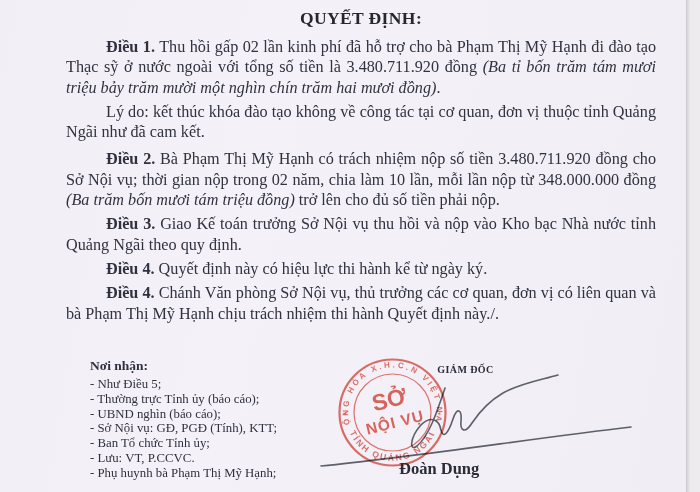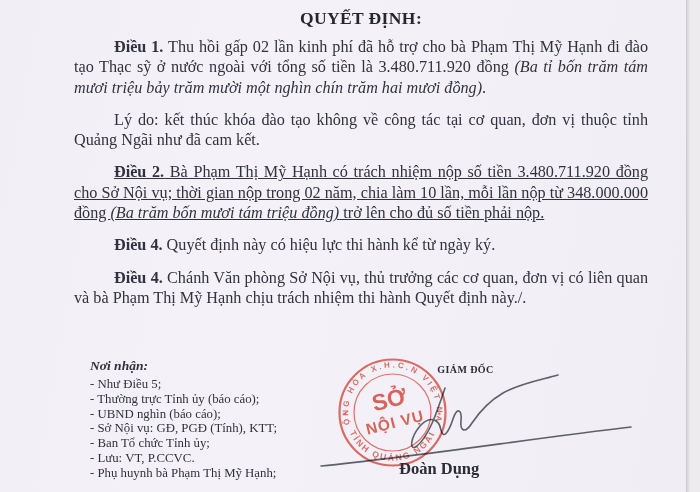--- a/index.html
+++ b/index.html
@@ -13,30 +13,30 @@
     position:absolute; top:0; right:0; width:13px; height:100%;
     background:linear-gradient(90deg,#d8d4d8 0%,#edebee 25%,#ecebed 100%);
     border-left:1px solid #cfccd1;
   }
   .doc { position:absolute; left:62px; top:7px; width:598px; }
   .doc-title {
     text-align:center; font-weight:bold; font-size:17.5px; line-height:22px;
     letter-spacing:.4px; color:#26262f; margin:0;
   }
   .para {
-    margin:12px; font-size:16.2px; line-height:20.3px; text-align:justify;
+    margin:4px; font-size:16.2px; line-height:20.3px; text-align:justify;
     text-indent:40px; color:#30323f;
   }
   .mt-first { margin-top:8px; }
-  .mt-art { margin-top:7px;text-decoration:underline; }
+  .mt-art { margin-top:7px; }
   .mt-sm { margin-top:4px; }
   .lead { font-weight:bold; }
   .amt { font-style:italic; }
   .recipients { position:absolute; left:90px; top:357px; font-size:12.8px; line-height:14.8px; color:#2f313d; }
-  .recipients-heading { font-weight:bold; font-style:italic; font-size:13.5px; line-height:18px; margin-bottom:2px; }
+  .recipients-heading { font-weight:bold; font-size:13.5px; line-height:18px; margin-bottom:2px; }
   .sign-title {
     position:absolute; left:403px; top:364px; width:125px; text-align:center;
     font-weight:bold; font-size:10px; letter-spacing:.4px; color:#2b2c37;
   }
   .sign-name {
     position:absolute; left:399px; top:459px; width:133px; text-align:left;
     font-weight:bold; font-size:16.5px; color:#2b2c37;
   }
   .stamp { position:absolute; left:337px; top:357px; width:111px; height:111px; mix-blend-mode:multiply; opacity:.92; }
   .sig-ink { position:absolute; left:315px; top:358px; width:330px; height:112px; mix-blend-mode:multiply; }
@@ -50,20 +50,21 @@
 
   <div class="doc">
     <h1 class="doc-title">QUYẾT ĐỊNH:</h1>
 
     <p class="para mt-first"><b class="lead">Điều 1.</b><span> Thu hồi gấp 02 lần kinh phí đã hỗ trợ cho bà Phạm Thị Mỹ Hạnh đi đào tạo Thạc sỹ ở nước ngoài với tổng số tiền là 3.480.711.920 đồng </span><i class="amt">(Ba tỉ bốn trăm tám mươi triệu bảy trăm mười một nghìn chín trăm hai mươi đồng)</i><span>.</span></p>
 
     <p class="para"><span>Lý do: kết thúc khóa đào tạo không về công tác tại cơ quan, đơn vị thuộc tỉnh Quảng Ngãi như đã cam kết.</span></p>
 
     <p class="para mt-art"><b class="lead">Điều 2.</b><span> Bà Phạm Thị Mỹ Hạnh có trách nhiệm nộp số tiền 3.480.711.920 đồng cho Sở Nội vụ; thời gian nộp trong 02 năm, chia làm 10 lần, mỗi lần nộp từ 348.000.000 đồng </span><i class="amt">(Ba trăm bốn mươi tám triệu đồng)</i><span> trở lên cho đủ số tiền phải nộp.</span></p>
 
+    <p class="para mt-sm"><b class="lead">Điều 3.</b><span> Giao Kế toán trưởng Sở Nội vụ thu hồi và nộp vào Kho bạc Nhà nước tỉnh Quảng Ngãi theo quy định.</span></p>
 
     <p class="para"><b class="lead">Điều 4.</b><span> Quyết định này có hiệu lực thi hành kể từ ngày ký.</span></p>
 
     <p class="para mt-sm"><b class="lead">Điều 4.</b><span> Chánh Văn phòng Sở Nội vụ, thủ trưởng các cơ quan, đơn vị có liên quan và bà Phạm Thị Mỹ Hạnh chịu trách nhiệm thi hành Quyết định này./.</span></p>
   </div>
 
   <div class="recipients">
     <div class="recipients-heading">Nơi nhận:</div>
     <div>- Như Điều 5;</div>
     <div>- Thường trực Tỉnh ủy (báo cáo);</div>

